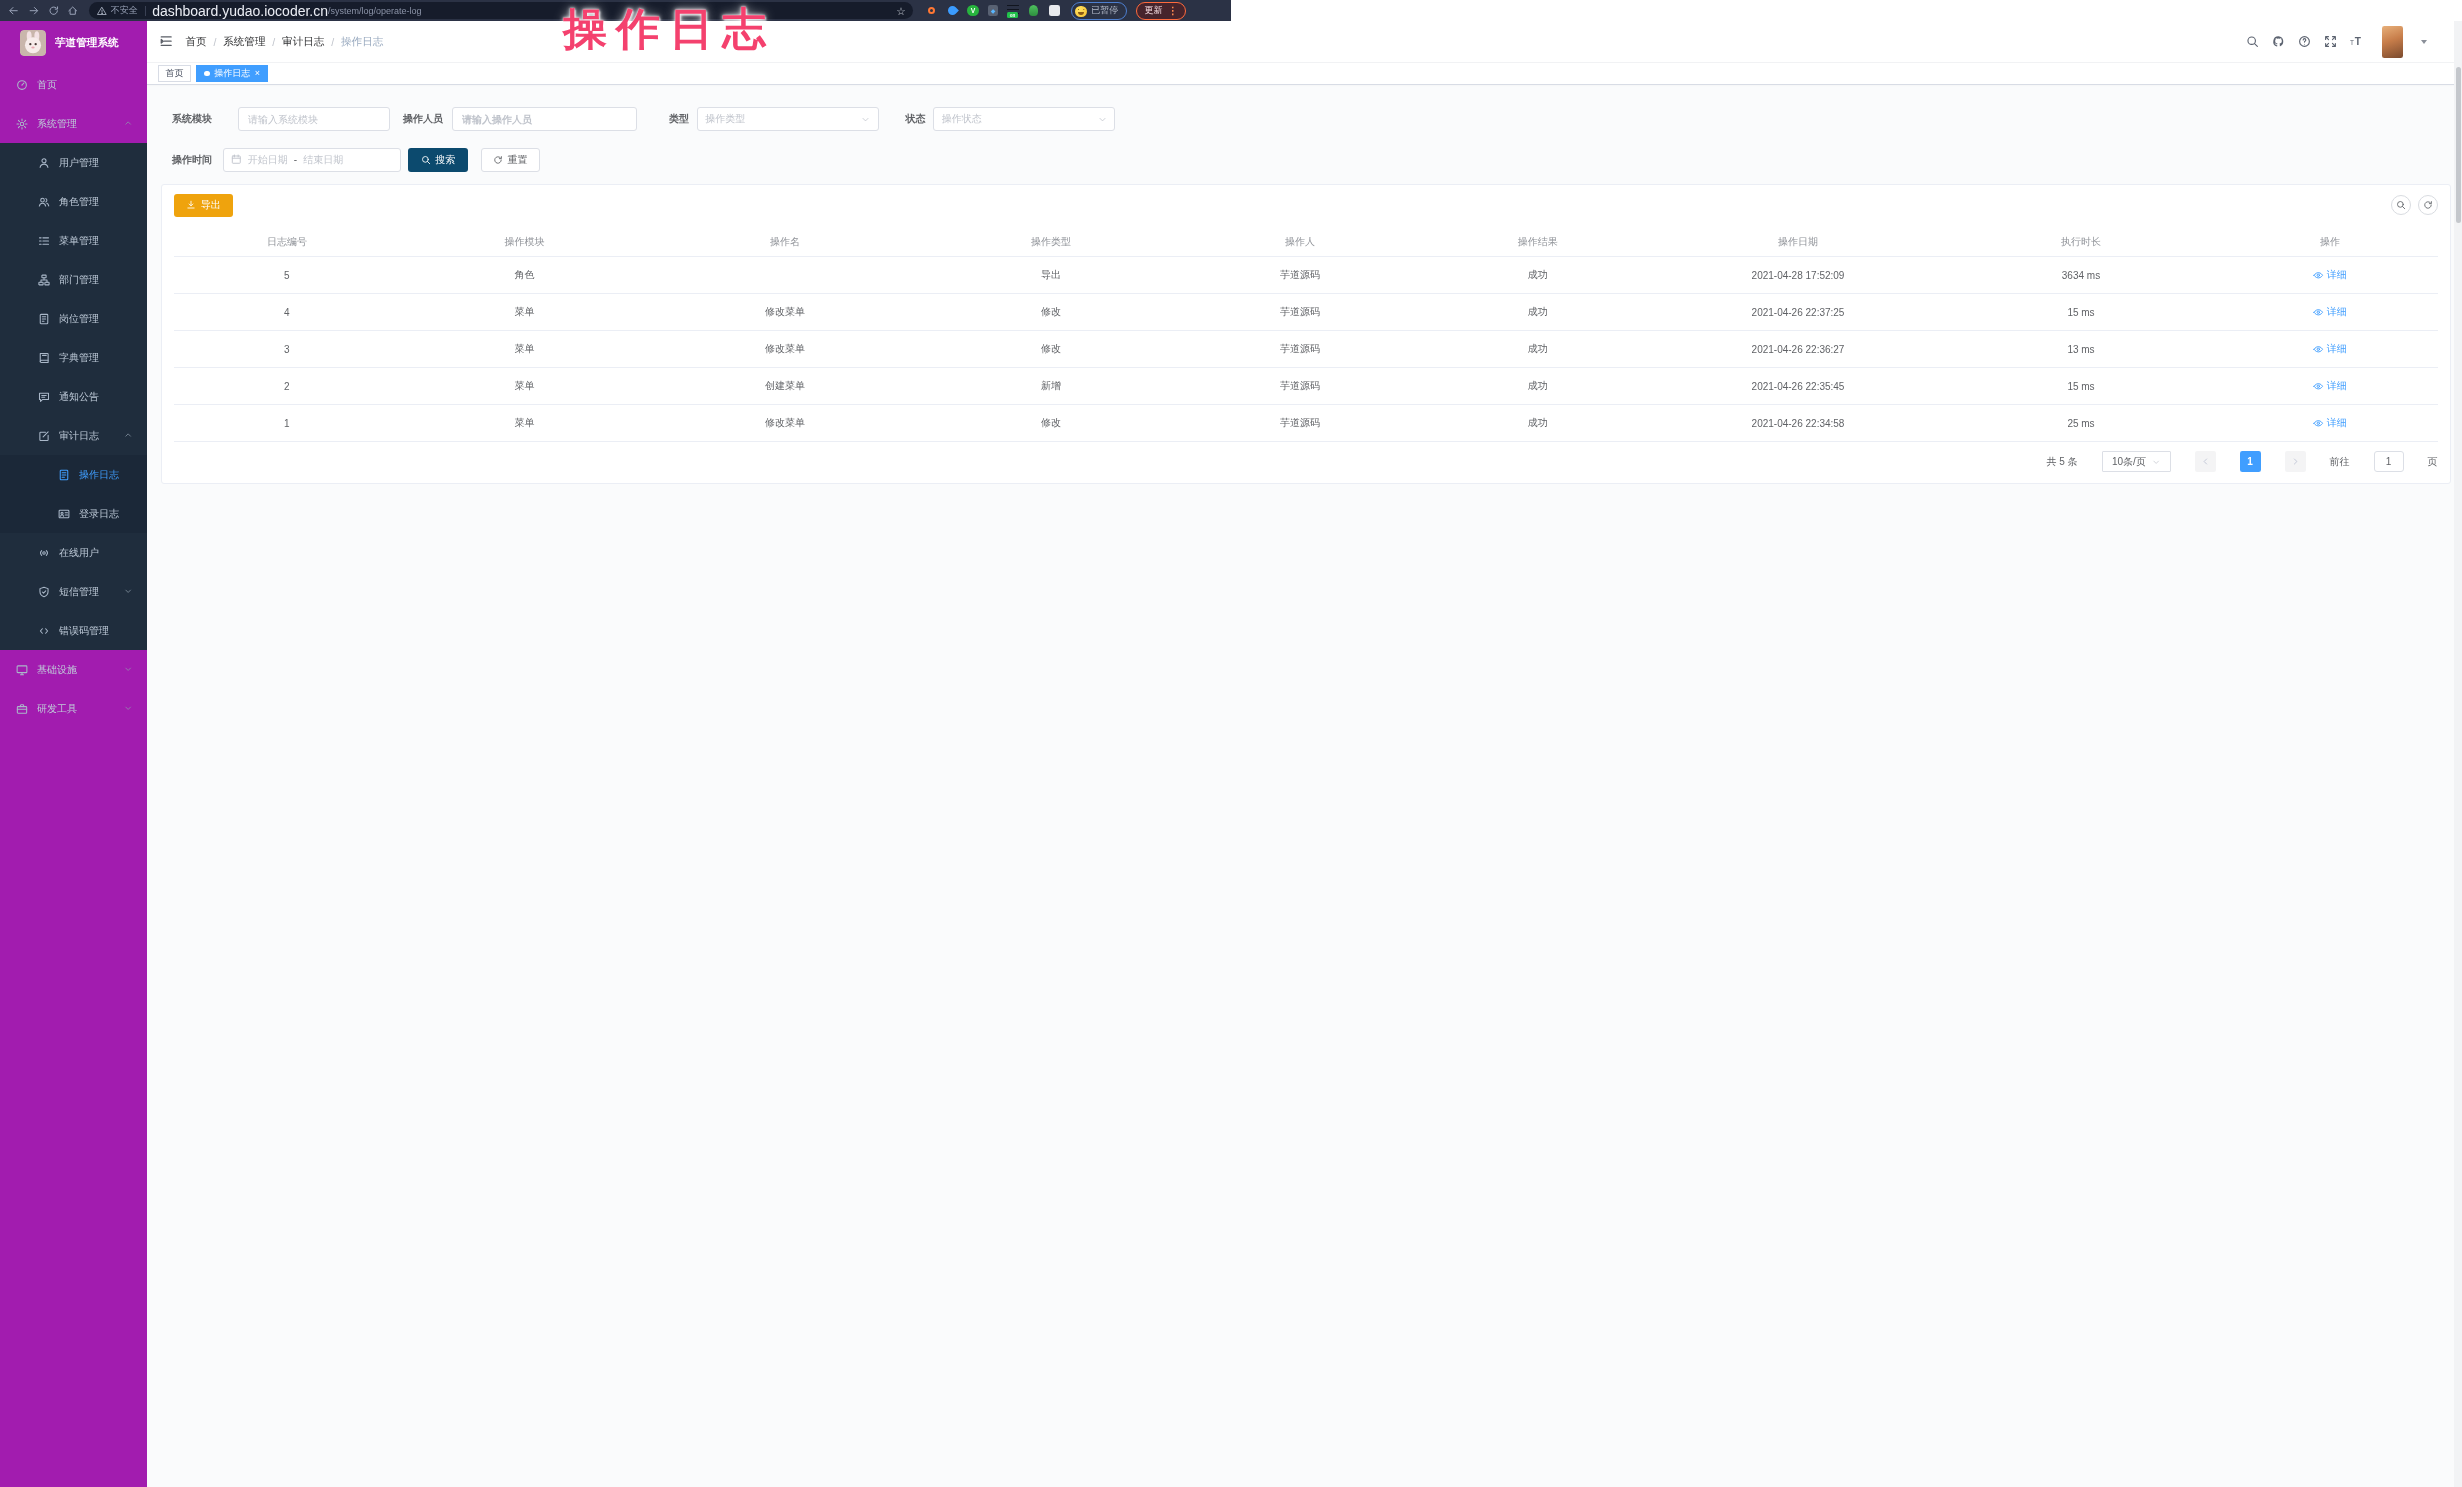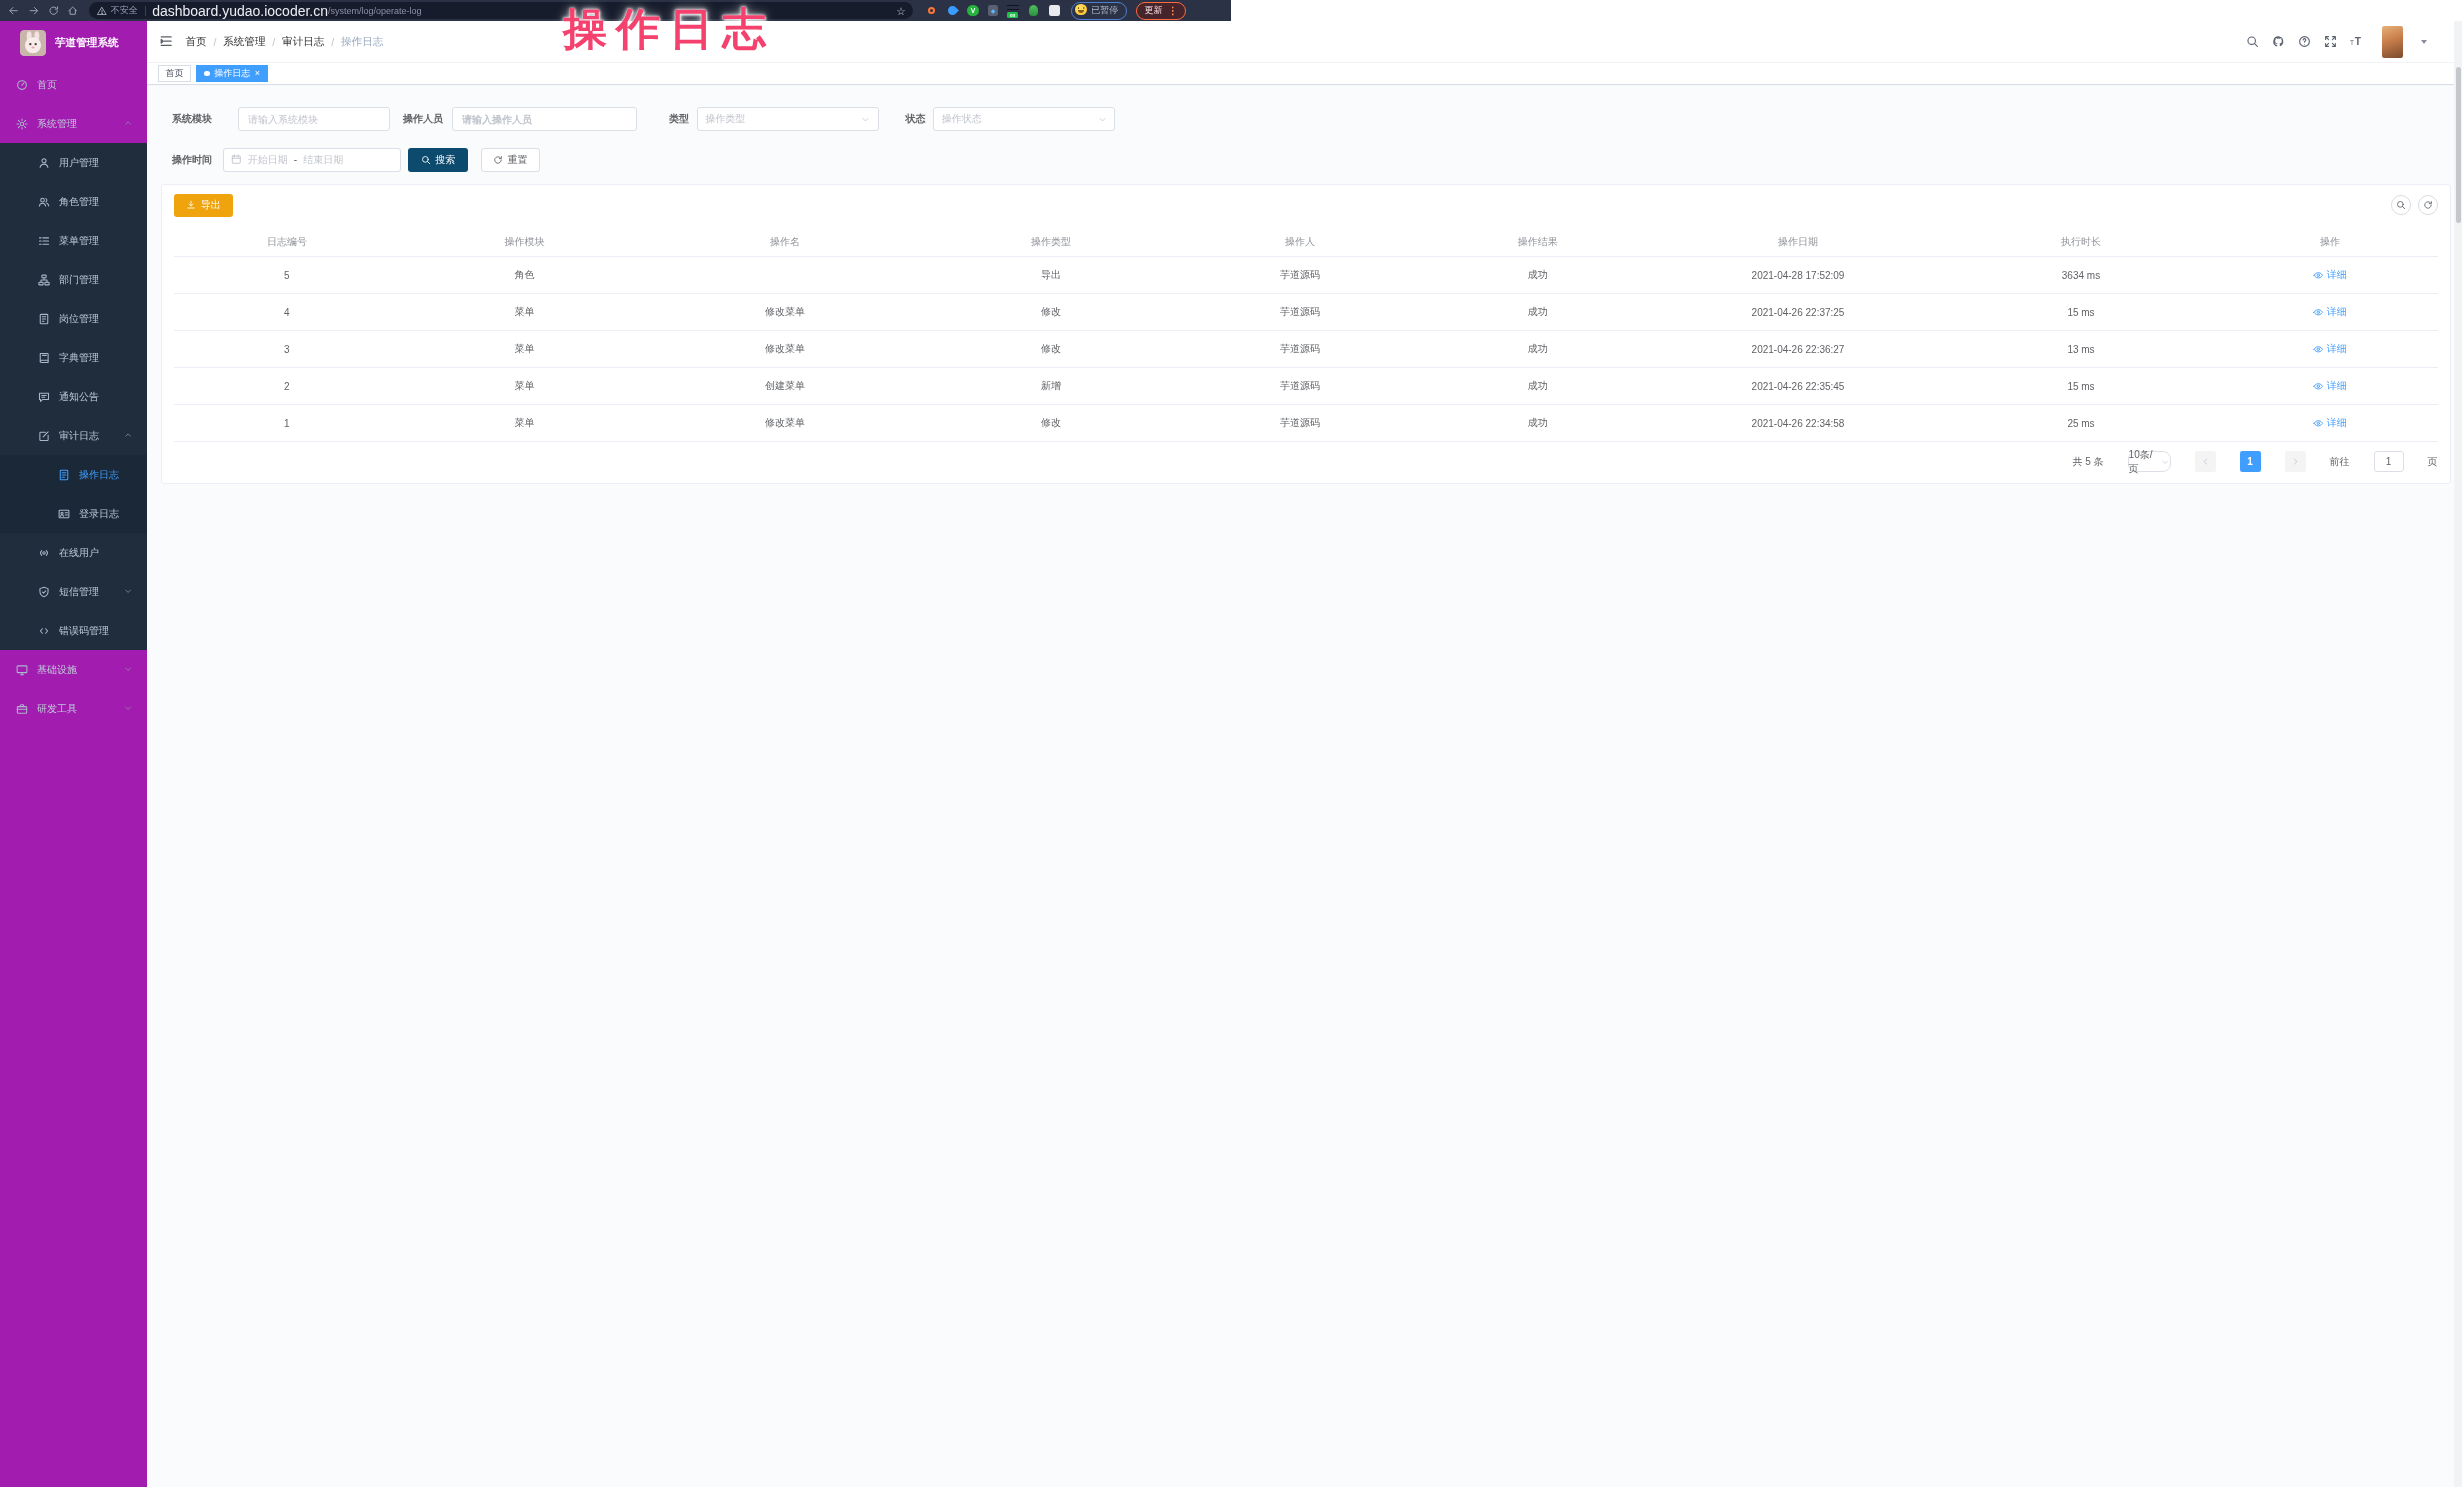--- a/index.html
+++ b/index.html
@@ -22,21 +22,21 @@
   .exts { display:flex; align-items:center; gap:9px; margin-left:12px; }
   .ext { width:12px; height:12px; display:flex; align-items:center; justify-content:center; position:relative; }
   .ext-orange { width:7.6px; height:7.6px; border:2.3px solid #ff7733; border-radius:50%; }
   .ext-blue { width:9px; height:9px; background:#3b9cff; border-radius:50% 0 50% 50%; transform:rotate(45deg); }
   .ext-green { width:11.4px; height:11.4px; background:#27b43e; border-radius:50%; color:#fff; font-size:6.8px; font-weight:700; display:flex; align-items:center; justify-content:center; }
   .ext-gem { width:10.6px; height:10.6px; background:#596273; border-radius:2.3px; color:#59b6ff; font-size:6px; display:flex; align-items:center; justify-content:center; }
   .ext-on { width:11.4px; height:11.4px; background:repeating-linear-gradient(#11151f 0 1.5px, transparent 1.5px 3.8px); }
   .ext-on .badge { position:absolute; left:0; bottom:-2.3px; width:10.6px; height:6.8px; background:#21c24b; border-radius:1.5px; color:#fff; font-size:4.6px; font-weight:700; display:flex; align-items:center; justify-content:center; }
   .ext-person { width:9px; height:10.6px; background:linear-gradient(#4ec15e,#2e8f3f); border-radius:50% 50% 40% 40%; }
   .ext-puzzle { width:10.6px; height:10.6px; background:#e8eaee; border-radius:2.3px; }
-  .pill-paused { margin-left:10.6px; display:flex; align-items:flex-start; gap:4.6px; border:1.5px solid #4d7fd0; border-radius:10px; padding:1.5px 7.6px 1.5px 3px; color:#b6bdcc; font-size:9px; white-space:nowrap; }
+  .pill-paused { margin-left:10.6px; display:flex; align-items:flex-end; gap:4.6px; border:1.5px solid #4d7fd0; border-radius:10px; padding:1.5px 7.6px 1.5px 3px; color:#b6bdcc; font-size:9px; white-space:nowrap; }
   .emoji { width:11.4px; height:11.4px; border-radius:50%; background:radial-gradient(circle at 35% 35%, #ffe264, #f7c02c); position:relative; }
   .emoji::before { content:""; position:absolute; left:2.3px; top:3px; width:1.5px; height:1.5px; background:#6b4a12; border-radius:50%; box-shadow:5.3px 0 0 #6b4a12; }
   .emoji::after { content:""; position:absolute; left:2.7px; top:6px; width:6px; height:3px; border-radius:0 0 6px 6px; background:#8a5a14; }
   .pill-update { margin-left:9px; display:flex; align-items:center; gap:5.3px; border:1.5px solid #ff6a3d; background:#46242c; border-radius:10.6px; padding:1.5px 7.6px; color:#f6dde2; font-size:9px; white-space:nowrap; }
   .pill-update .dots { color:#ff8a50; font-weight:700; font-size:10px; }
 
   
   .sidebar { position:absolute; left:0; top:21px; width:147px; bottom:0; background:#a21caf; z-index:5; overflow:hidden; }
   .logo-row { height:44px; display:flex; align-items:center; padding-left:20px; gap:9px; }
   .logo-img { width:26px; height:26px; border-radius:3.8px; overflow:hidden; flex:0 0 auto; }
@@ -95,21 +95,21 @@
 
   .tbl { margin-top:10.6px; }
   .tbl-header { display:flex; align-items:center; height:30px; border-bottom:0.8px solid #ebeef5; }
   .th { font-size:10px; font-weight:400; color:#909399; text-align:center; }
   .tbl-row { display:flex; align-items:center; height:37px; border-bottom:0.8px solid #ebeef5; font-size:10px; color:#606266; }
   .td { text-align:center; overflow:hidden; white-space:nowrap; }
   .detail-link { color:#409EFF; display:inline-flex; align-items:center; gap:3px; cursor:pointer; }
   .detail-link .ico { width:10.6px; height:10.6px; }
 
   .pager { display:flex; justify-content:flex-end; align-items:center; margin-top:9px; gap:24px; font-size:10px; color:#606266; }
-  .psel { width:43px; height:21px; border:0.8px solid #dcdfe6; border-radius:8px; display:flex; align-items:center; justify-content:center; gap:6px; color:#606266; cursor:pointer; }
+  .psel { width:69px; height:21px; border:0.8px solid #dcdfe6; border-radius:1px; display:flex; align-items:center; justify-content:center; gap:6px; color:#606266; cursor:pointer; }
   .psel .ico { width:8.3px; height:8.3px; color:#c0c4cc; }
   .pbtn { width:21px; height:21px; border-radius:2.3px; background:#f4f4f5; color:#b6bdd0; display:flex; align-items:center; justify-content:center; cursor:pointer; }
   .pbtn .ico { width:9px; height:9px; }
   .pbtn.cur { background:#409EFF; color:#fff; font-weight:700; font-size:10px; }
   .goto-inp { width:30px; height:21px; border:0.8px solid #dcdfe6; border-radius:3px; text-align:center; font-size:10px; color:#606266; outline:none; }
 
   
   .page-scrollbar { position:absolute; right:0; top:21px; width:7.6px; bottom:0; background:#f2f3f5; z-index:40; }
   .page-scrollbar .thumb { position:absolute; left:1.1px; top:46px; width:5.3px; height:156px; background:#c4c7cc; border-radius:3px; }
   .annotation { position:absolute; left:563px; top:0; z-index:100; font-size:44px; font-weight:700; letter-spacing:9px; color:#f4416e; white-space:nowrap; pointer-events:none;

